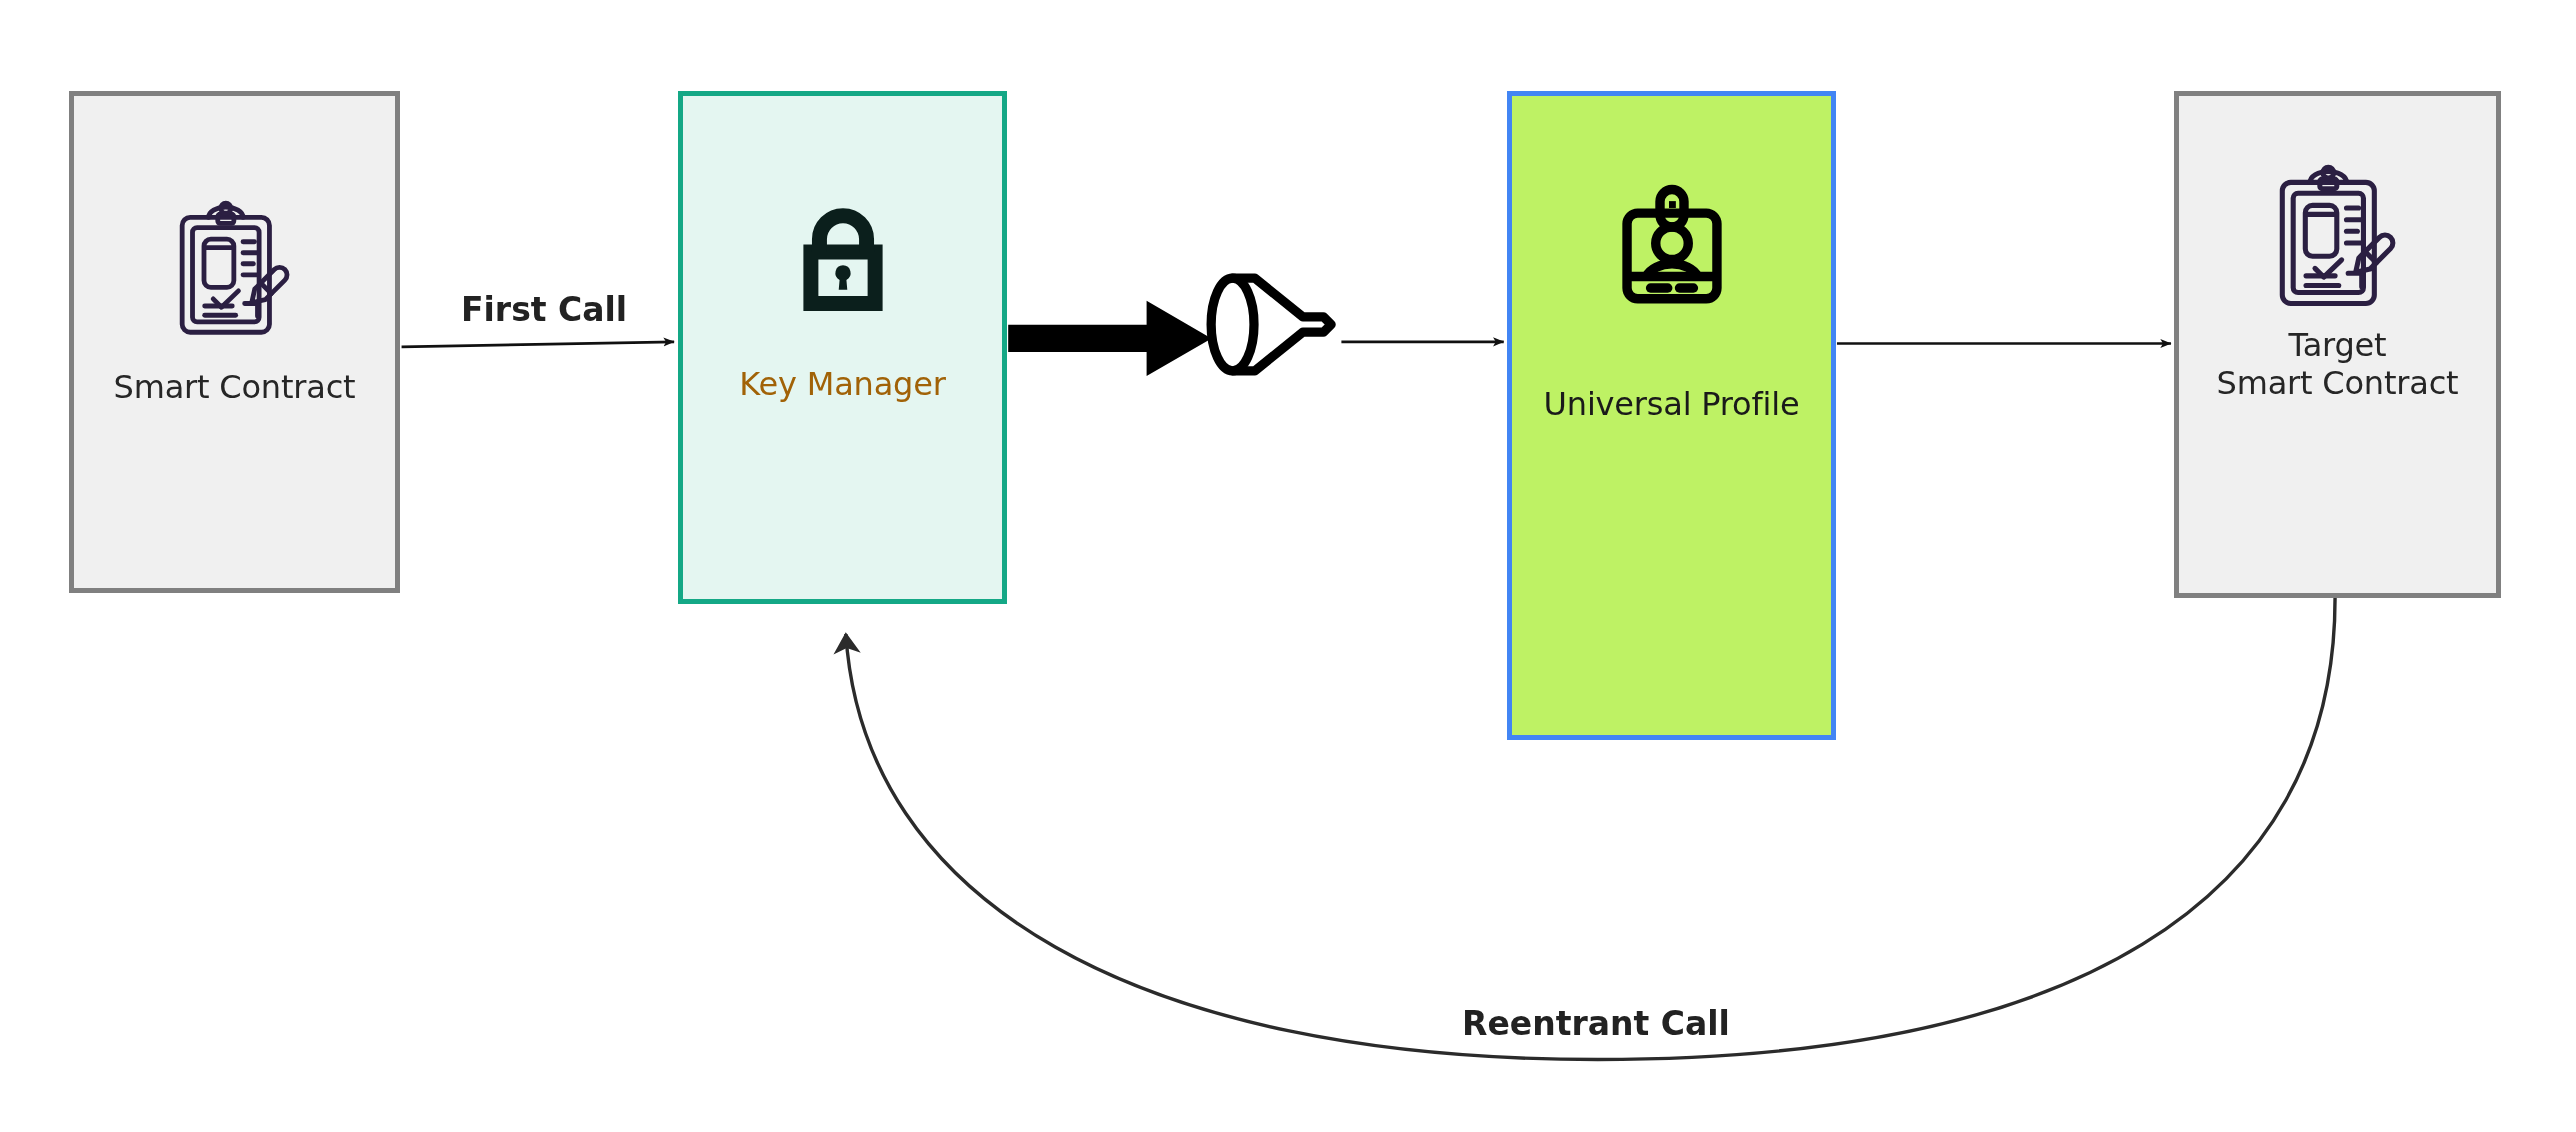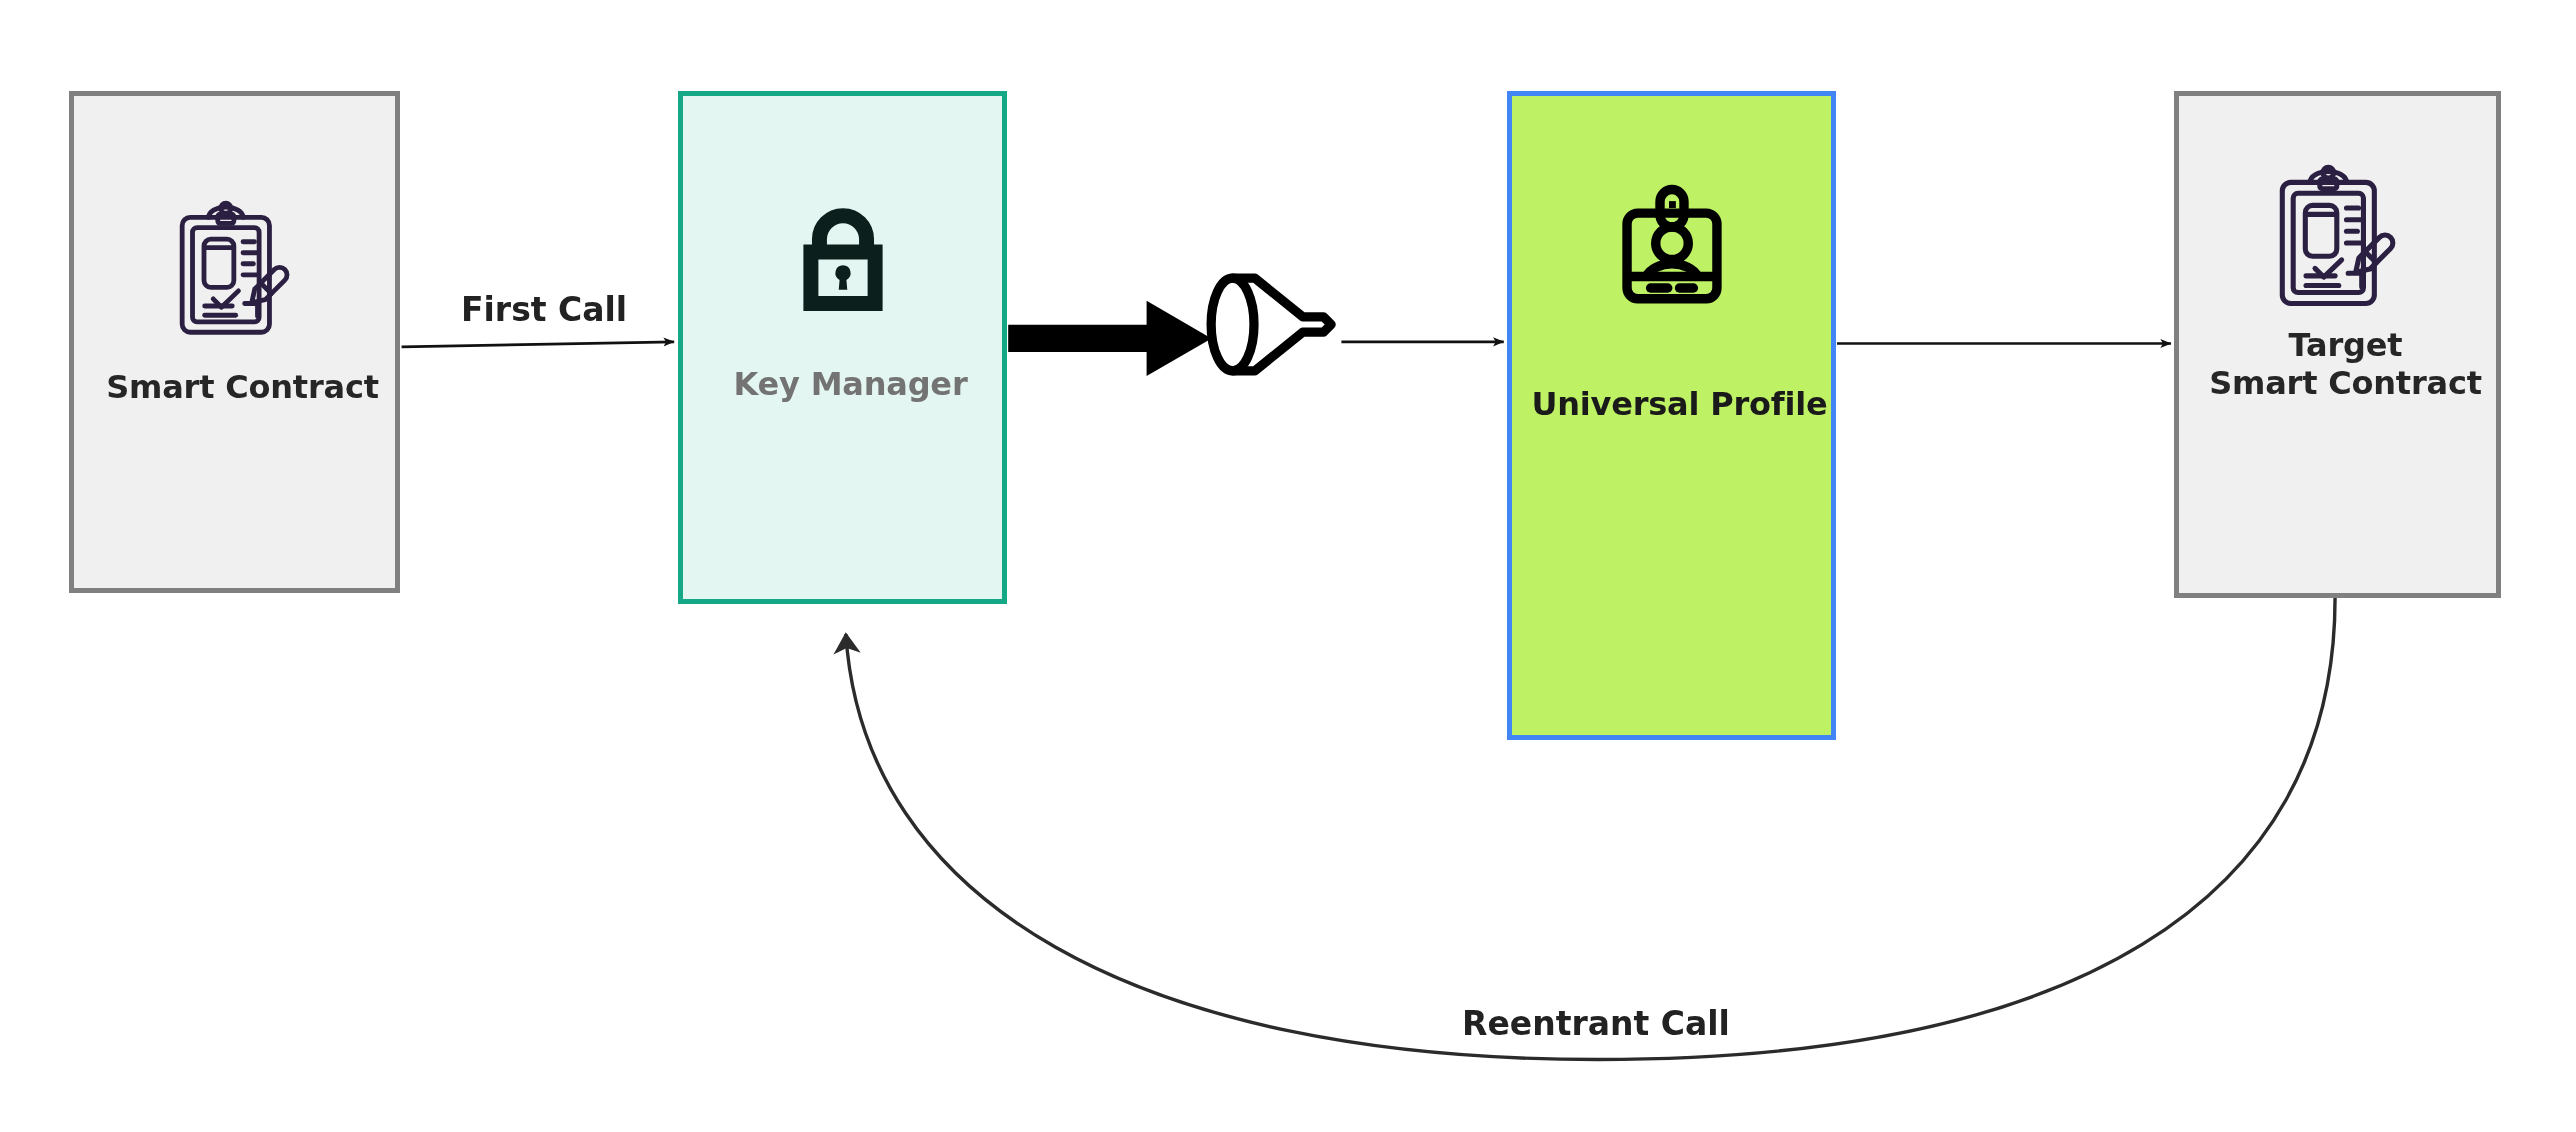--- a/index.html
+++ b/index.html
@@ -28,43 +28,42 @@
     position: absolute;
     left: 50%;
     transform: translateX(-50%);
     display: block;
   }
   .node-label {
     position: absolute;
     left: 0;
     width: 100%;
     text-align: center;
-    font-weight: bold;
+    font-weight: normal;
     color: #262626;
     line-height: 1.18;
     white-space: pre-line;
     letter-spacing: -0.2px;
-    padding-left: 8px;
   }
   
   #node-smart-contract {
     left: 69px; top: 91px; width: 331px; height: 502px;
     border: 5.1px solid #808080;
     background: #F0F0F0;
   }
   #node-smart-contract .node-icon { top: 103px; }
   #node-smart-contract .node-label { top: 273px; font-size: 32px; }
 
   #node-key-manager {
     left: 678px; top: 91px; width: 329px; height: 513px;
     border: 5.1px solid #14A886;
     background: #E4F6F1;
   }
   #node-key-manager .node-icon { top: 94px; }
-  #node-key-manager .node-label { top: 270px; font-size: 32px; color: #737373; }
+  #node-key-manager .node-label { top: 270px; font-size: 32px; color: #a16207; }
 
   #node-universal-profile {
     left: 1507px; top: 91px; width: 329px; height: 649px;
     border: 5.1px solid #4285F4;
     background: #bef264;
   }
   #node-universal-profile .node-icon { top: 85px; }
   #node-universal-profile .node-label { top: 290px; font-size: 32px; color: #1a1a1a; }
 
   #node-target-smart-contract {

